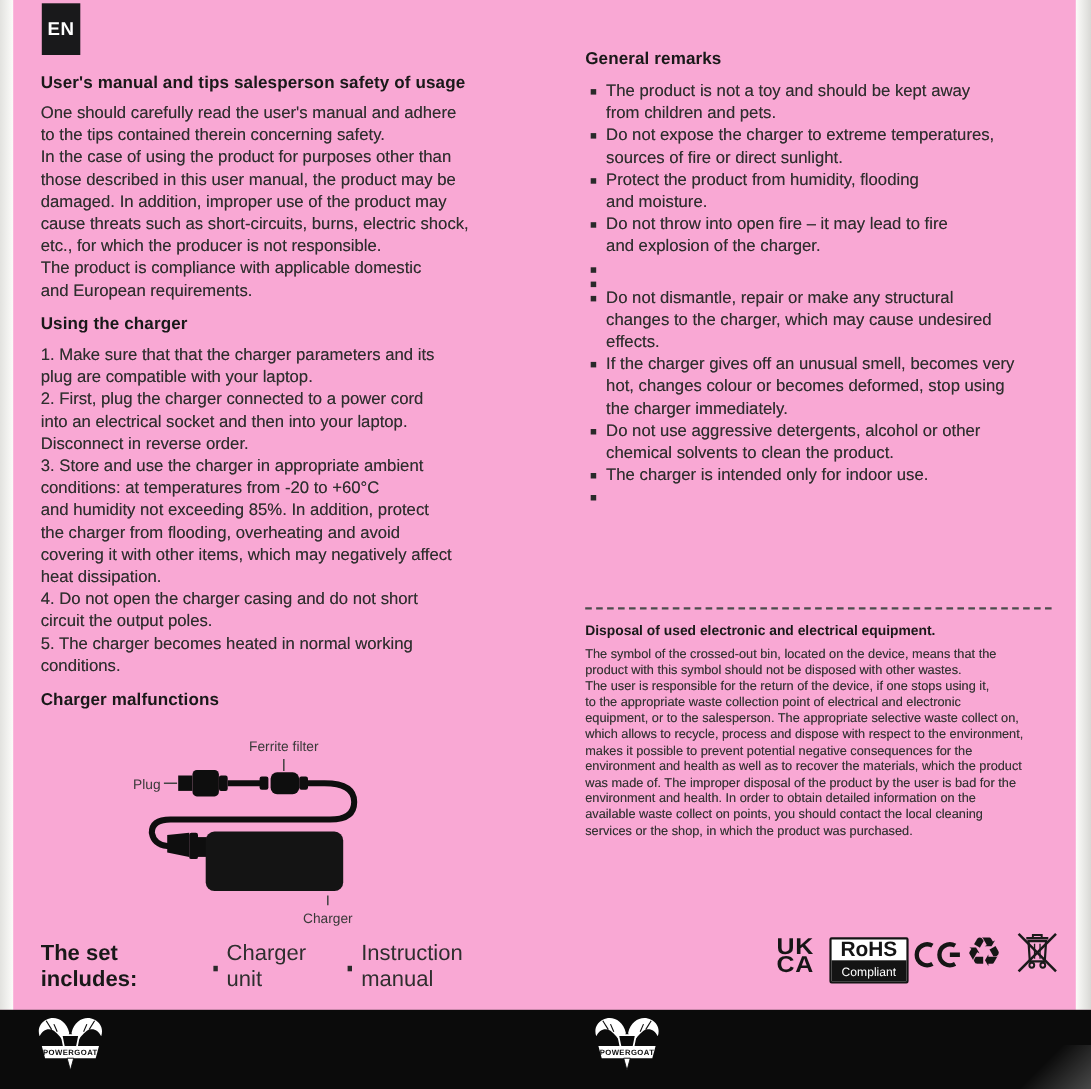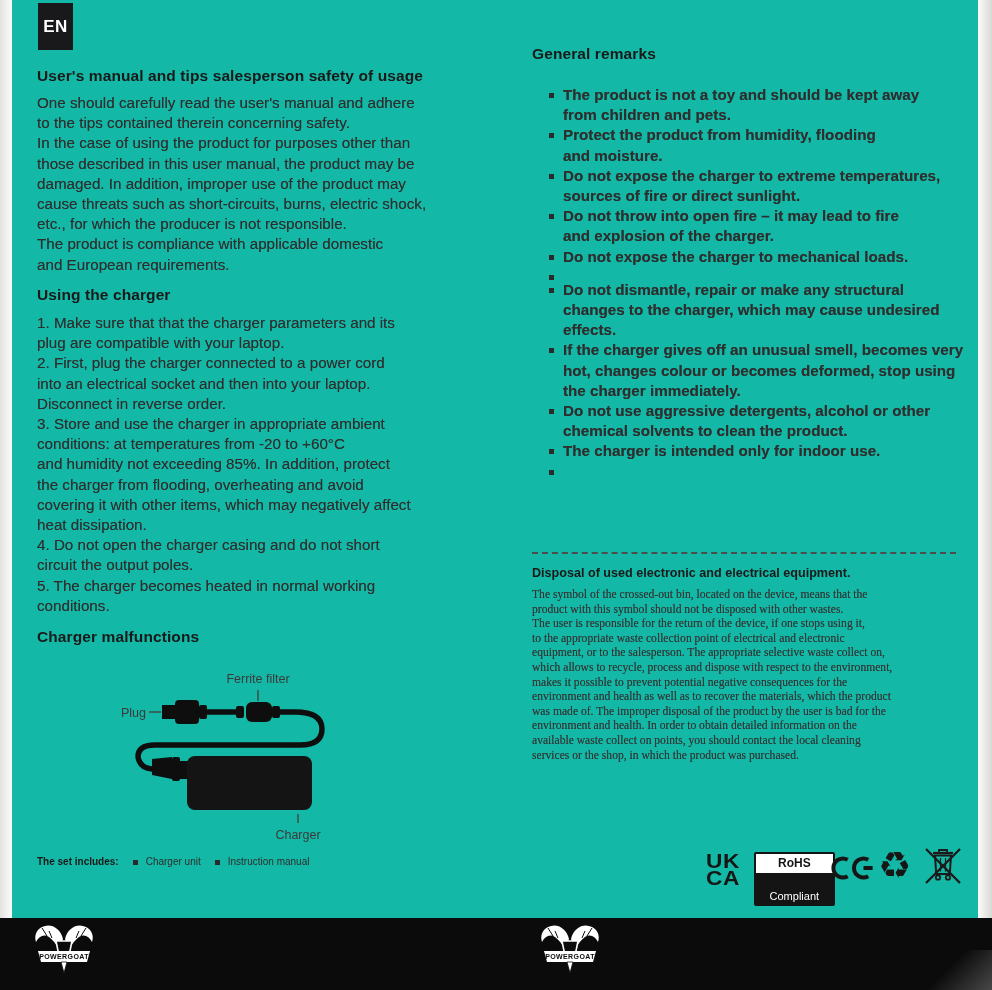--- a/index.html
+++ b/index.html
@@ -1,50 +1,50 @@
 <!DOCTYPE html>
 <html><head>
 <meta charset="utf-8">
 <style>
   html,body{margin:0;padding:0;}
   body{width:992px;height:990px;background:#f4f4f2;}
-  .page{position:relative;width:992px;height:990px;overflow:hidden;background:#14b8a6;
+  .page{position:relative;width:992px;height:990px;overflow:hidden;background:#f9a8d4;
         font-family:"Liberation Sans",sans-serif;color:#2e2e2e;}
   .edge-left{position:absolute;left:0;top:0;width:12px;height:918px;
              background:linear-gradient(to right,#e2e2df,#fcfcfa);}
   .edge-right{position:absolute;right:0;top:0;width:14px;height:918px;
               background:linear-gradient(to left,#d8d8d5,#fcfcfa);}
   .en-badge{position:absolute;left:38px;top:3px;width:35px;height:47px;background:#19191b;
             color:#fff;font-weight:bold;font-size:17px;display:flex;align-items:center;justify-content:center;letter-spacing:0.5px;}
   .col-left{position:absolute;left:37px;top:62px;width:434px;height:830px;}
   .col-right{position:absolute;left:532px;top:39px;width:430px;height:740px;}
   .abs{position:absolute;left:0;}
   h2{margin:0;font-size:15.5px;font-weight:bold;color:#191919;letter-spacing:0.1px;}
   .body-text{font-size:15.2px;line-height:20.2px;white-space:pre-line;color:#2e2e2e;
              text-shadow:0 0 0.4px rgba(46,46,46,0.55);}
-  .remarks{list-style:none;margin:16px;padding:0;font-weight:bold;}
+  .remarks{list-style:none;margin:4px;padding:0;}
   .remarks li{display:flex;align-items:flex-start;}
   .sq{flex:0 0 auto;width:5px;height:5px;background:#2a2a2a;margin:8px 9px 0 1px;}
   .bt{font-size:15.2px;line-height:20.2px;white-space:pre-line;text-shadow:0 0 0.4px rgba(46,46,46,0.55);}
   .dashes{border-top:2px dashed #4c4c4c;width:424px;height:0;}
   .h-small{font-size:12.6px;font-weight:bold;color:#191919;}
   .small-text{font-size:11.6px;line-height:14.6px;white-space:pre-line;color:#333;
-              text-shadow:0 0 0.3px rgba(46,46,46,0.5);font-family:Liberation Serif, serif;}
-  .set-line{font-size:10px;color:#2e2e2e;display:flex;align-items:center;}
+              text-shadow:0 0 0.3px rgba(46,46,46,0.5);}
+  .set-line{font-size:20px;color:#2e2e2e;display:flex;align-items:center;}
   .set-line .lbl{font-weight:bold;color:#191919;}
   .set-line .sq2{width:5px;height:5px;background:#2a2a2a;margin:2px 8px 0 14px;}
   .diagram-svg{position:absolute;}
   .diagram-svg text{font-family:"Liberation Sans",sans-serif;font-size:12.5px;fill:#3a3a3a;}
   
   .ukca{position:absolute;left:706px;top:852px;font-weight:bold;font-size:21px;line-height:17px;
         letter-spacing:0.5px;color:#161616;transform:scaleX(1.08);transform-origin:left top;}
   .rohs{position:absolute;left:754px;top:852px;border:2px solid #141414;border-radius:2px;
         text-align:center;background:#fff;}
-  .rohs-top{font-size:12px;font-weight:bold;color:#141414;padding:0 22px;line-height:19px;}
-  .rohs-bottom{background:#141414;color:#fff;font-size:11px;line-height:14px;padding:16px 3px 1px;}
+  .rohs-top{font-size:19px;font-weight:bold;color:#141414;padding:0 8px;line-height:19px;}
+  .rohs-bottom{background:#141414;color:#fff;font-size:11px;line-height:14px;padding:4px 3px 1px;}
   .ce-mark{position:absolute;left:831px;top:854px;}
   .recycle{position:absolute;left:878px;top:846px;font-family:"DejaVu Sans",sans-serif;
            font-size:37px;color:#161616;line-height:40px;}
   .weee{position:absolute;left:922px;top:848px;}
   .footer-bar{position:absolute;left:0;top:918px;width:992px;height:72px;background:#0b0b0b;}
   .footer-bar .shine{position:absolute;right:0;bottom:0;width:70px;height:40px;
                      background:linear-gradient(135deg,rgba(255,255,255,0) 40%,rgba(255,255,255,0.25));}
   .goat{position:absolute;top:4px;}
   .goat text{font-family:"Liberation Sans",sans-serif;font-weight:bold;font-size:7px;fill:#0b0b0b;letter-spacing:0.4px;}
 </style>
@@ -133,36 +133,35 @@
   <div class="col-right">
     <h2 class="abs" style="top:6px;">General remarks</h2>
     <ul class="remarks abs" style="top:30px;width:430px;">
       <li>
           <span class="sq"></span>
           <span class="bt">The product is not a toy and should be kept away
 from children and pets.</span>
         </li>
       <li>
           <span class="sq"></span>
+          <span class="bt">Do not expose the charger to extreme temperatures,
+sources of fire or direct sunlight.</span>
+        </li>
+      <li>
+          <span class="sq"></span>
           <span class="bt">Protect the product from humidity, flooding
 and moisture.</span>
         </li>
       <li>
           <span class="sq"></span>
-          <span class="bt">Do not expose the charger to extreme temperatures,
-sources of fire or direct sunlight.</span>
-        </li>
-      <li>
-          <span class="sq"></span>
           <span class="bt">Do not throw into open fire – it may lead to fire
 and explosion of the charger.</span>
         </li>
       <li>
           <span class="sq"></span>
-          <span class="bt">Do not expose the charger to mechanical loads.</span>
         </li>
       <li>
           <span class="sq"></span>
         </li>
       <li>
           <span class="sq"></span>
           <span class="bt">Do not dismantle, repair or make any structural
 changes to the charger, which may cause undesired
 effects.</span>
         </li>

